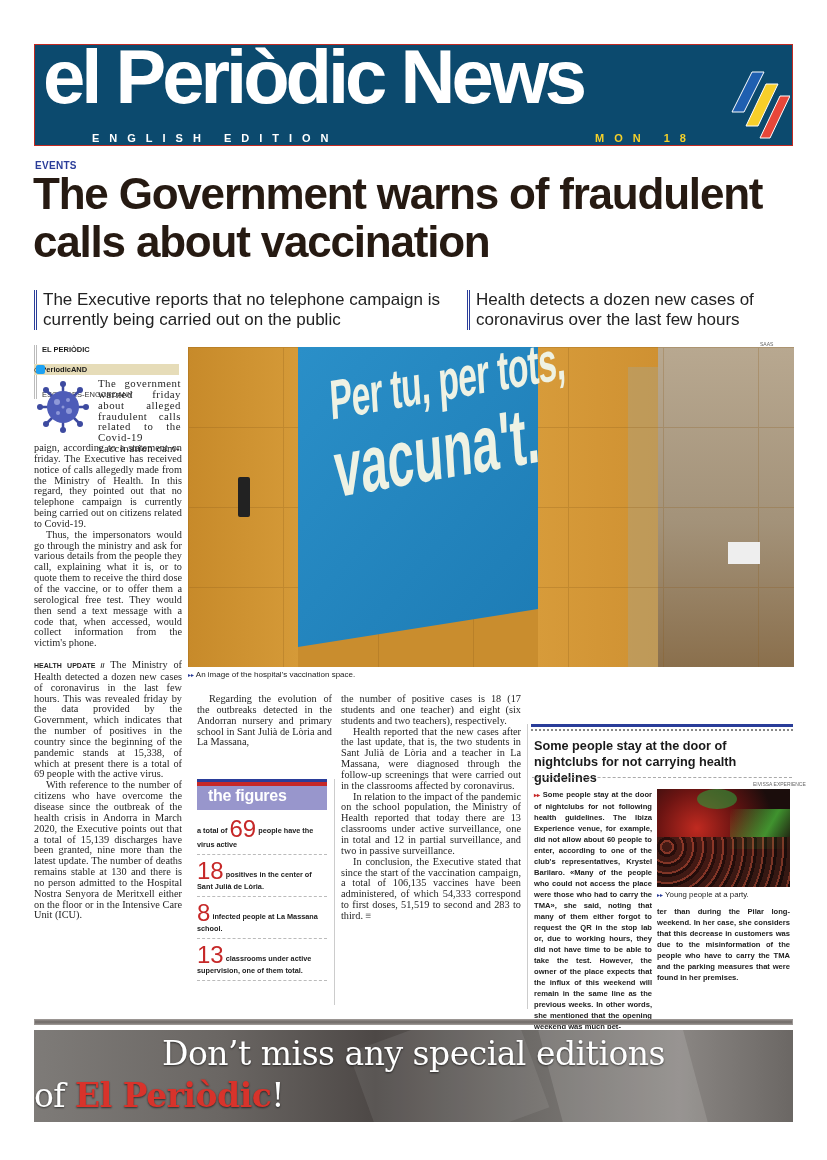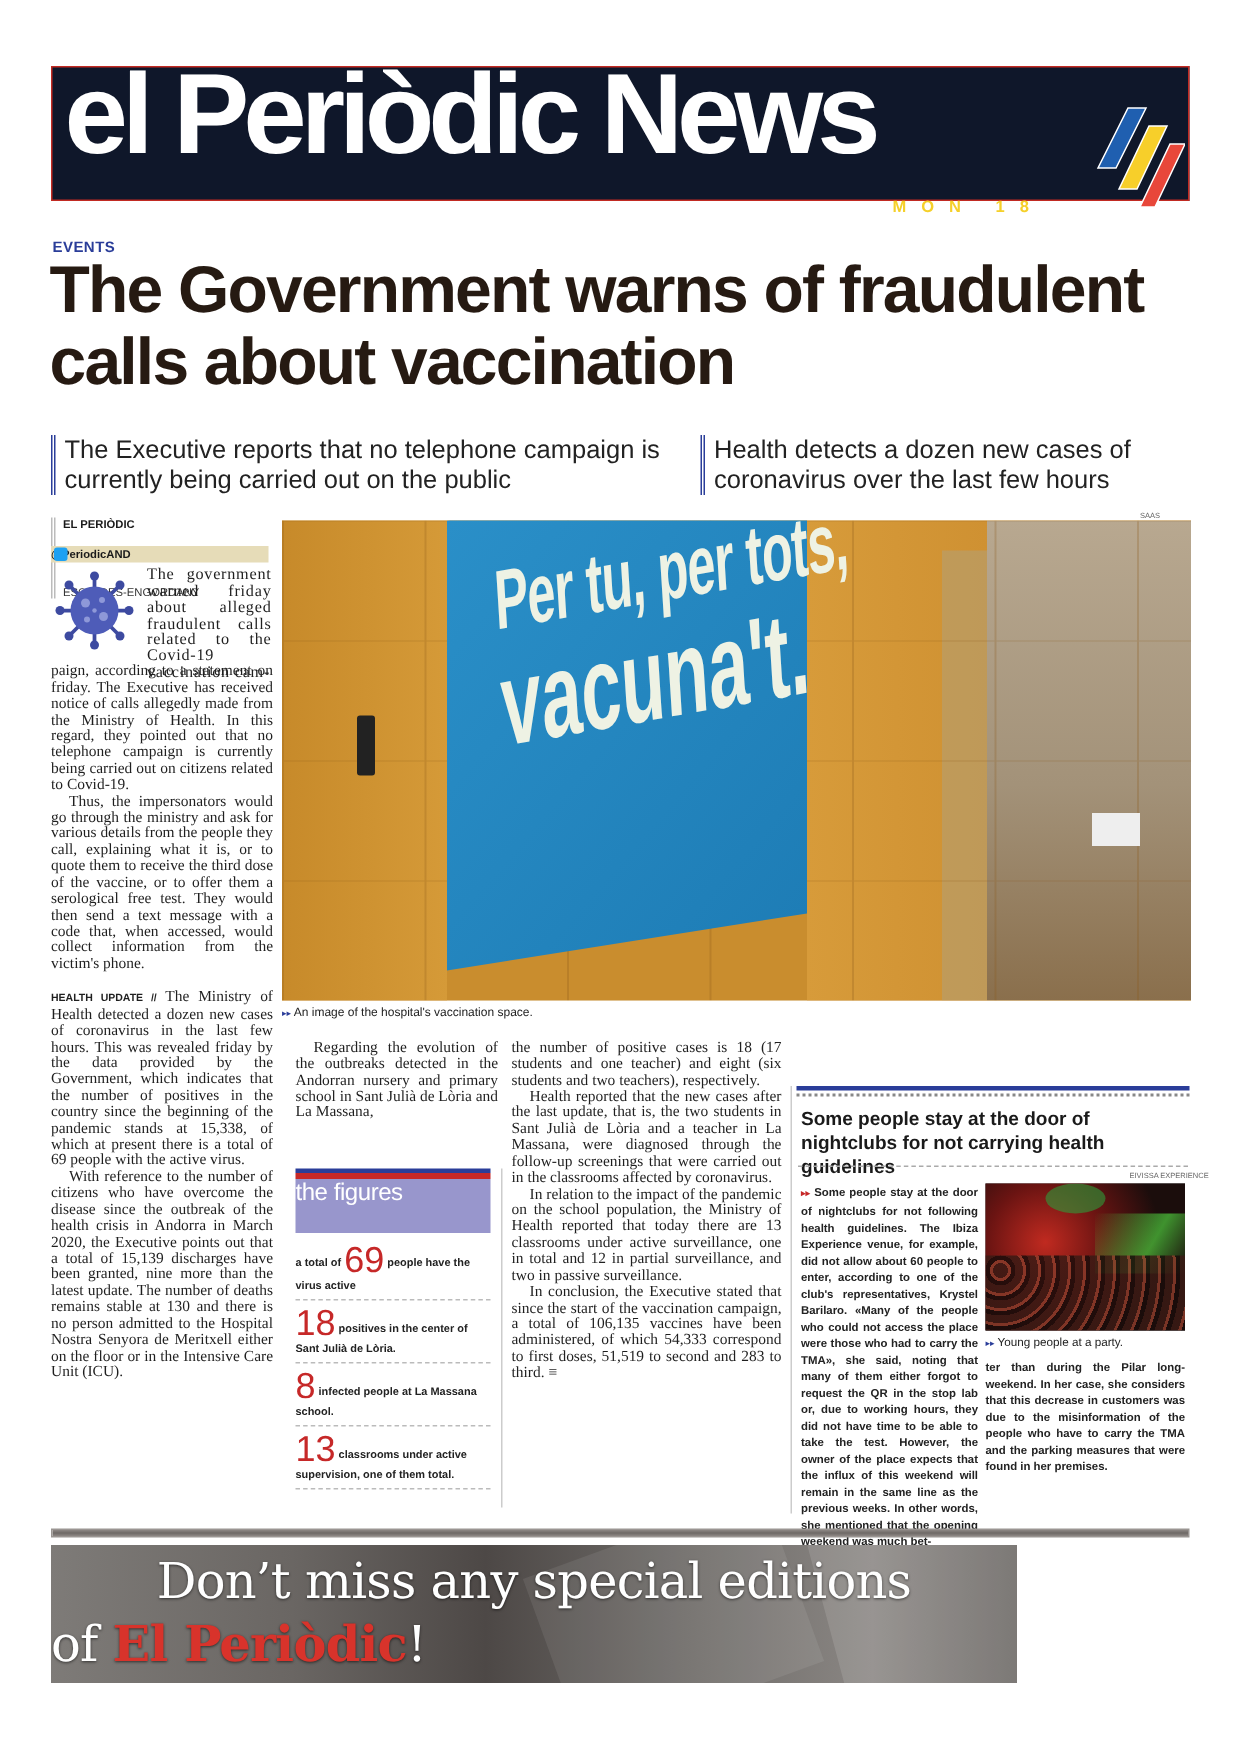--- a/index.html
+++ b/index.html
@@ -1,22 +1,22 @@
 <!DOCTYPE html>
 <html><head>
 <meta charset="utf-8">
 <style>
   * { box-sizing: border-box; margin: 0; padding: 0; }
   html, body { width: 827px; height: 1160px; background: #ffffff; overflow: hidden; }
   body { position: relative; font-family: "Liberation Sans", sans-serif; color: #1a1a1a; }
 
   
-  .masthead { position: absolute; left: 34px; top: 44px; width: 759px; height: 90px; background: #0f172a; border: 1px solid #c22a22; }
+  .masthead { position: absolute; left: 34px; top: 44px; width: 759px; height: 102px; background: #0c4a6e; border: 1px solid #c22a22; }
   .masthead .logo { position: absolute; left: 8px; top: -6px; font-family: "Liberation Sans", sans-serif; font-weight: bold; font-size: 76px; letter-spacing: -4px; color: #fff; white-space: nowrap; line-height: 1; }
-  .masthead .edition { position: absolute; left: 11px; top: 88px; font-size: 14px; font-weight: normal; letter-spacing: 10px; color: #fff; line-height: 1; padding-left: 46px; }
+  .masthead .edition { position: absolute; left: 11px; top: 88px; font-size: 11px; font-weight: bold; letter-spacing: 10px; color: #fff; line-height: 1; padding-left: 46px; }
   .masthead .date { position: absolute; left: 560px; top: 88px; font-size: 11px; font-weight: bold; letter-spacing: 10px; color: #f5d02a; line-height: 1; }
   .masthead .flag { position: absolute; left: 695px; top: 25px; width: 60px; height: 70px; }
 
   .section-label { position: absolute; left: 35px; top: 160px; font-size: 10px; font-weight: bold; color: #2a3d99; letter-spacing: 0.3px; }
   .headline { position: absolute; left: 33px; top: 170px; width: 770px; font-family: "Liberation Sans", sans-serif; font-weight: bold; font-size: 44px; line-height: 48px; letter-spacing: -1.2px; color: #261a12; }
 
   .subhead { position: absolute; top: 290px; font-size: 17px; line-height: 20px; color: #222; padding-left: 6px; border-left: 3px double #2a3d99; }
   .subhead.left { left: 34px; width: 420px; }
   .subhead.right { left: 467px; width: 330px; }
 
@@ -54,21 +54,21 @@
   .caption .arrows { color: #2a3d99; font-size: 6px; }
 
   
   .col2 { position: absolute; left: 197px; top: 694px; width: 135px; }
   .col3 { position: absolute; left: 341px; top: 694px; width: 180px; }
 
   
   .figures { position: absolute; left: 197px; top: 779px; width: 130px; height: 226px; }
   .figures .bar { height: 3px; background: #2a3d99; }
   .figures .bar2 { height: 4px; background: #c62828; }
-  .figures .title { height: 36px; background: #9896cc; color: #fff; font-weight: normal; font-size: 16px; line-height: 19px; padding-left: 0; letter-spacing: -0.3px; }
+  .figures .title { height: 24px; background: #9896cc; color: #fff; font-weight: bold; font-size: 16px; line-height: 19px; padding-left: 11px; letter-spacing: -0.3px; }
   .fig-item { border-bottom: 1px dashed #bbb; padding: 5px 0 4px 0; font-size: 7.3px; font-weight: bold; line-height: 10px; color: #222; }
   .fig-item .num { font-size: 24px; color: #c62828; font-weight: normal; line-height: 22px; vertical-align: -2px; }
   .fig-item.first .num { vertical-align: -4px; }
   .figures-rule { position: absolute; left: 334px; top: 779px; width: 1px; height: 226px; background: #ccc; }
 
   
   .sidebar { position: absolute; left: 527px; top: 724px; width: 320px; height: 285px; border-left: 1px solid #ccc; border-right: 1px solid #ccc; }
   .sidebar .topbar { position: absolute; left: 3px; top: 0; width: 262px; height: 3px; background: #2a3d99; }
   .sidebar .dotline { position: absolute; left: 3px; top: 5px; width: 262px; height: 2px; border-top: 2px dotted #888; }
   .sidebar .title { position: absolute; left: 6px; top: 14px; width: 258px; font-size: 12.7px; font-weight: bold; line-height: 16px; color: #1a1a1a; }
@@ -80,21 +80,21 @@
   .sb-credit { position: absolute; left: 225px; top: 57px; font-size: 5px; color: #666; }
   .sb-photo { position: absolute; left: 129px; top: 65px; width: 133px; height: 98px; background: radial-gradient(circle at 30% 40%, #c02a20 0%, #6b1412 35%, #1b0d0c 70%), #222; overflow: hidden; }
   .sb-photo .g1 { position: absolute; right: 0; top: 20px; width: 60px; height: 40px; background: linear-gradient(120deg, transparent, #4bbf3a 60%, transparent); opacity: 0.75; }
   .sb-photo .g2 { position: absolute; left: 40px; top: 0; width: 40px; height: 20px; background: #2d9c3b; opacity: 0.6; border-radius: 50%; }
   .sb-photo .crowd { position: absolute; left: 0; bottom: 0; width: 100%; height: 50px; background: repeating-radial-gradient(circle at 10px 10px, #3a1a14 0 5px, #8a3b2a 5px 7px, #1a0c0a 7px 10px); opacity: 0.85; }
   .sb-caption { position: absolute; left: 129px; top: 166px; font-size: 7.8px; color: #222; }
   .sb-caption .arrows { color: #2a3d99; font-size: 6px; }
 
   
   .footer-rule { position: absolute; left: 34px; top: 1019px; width: 759px; height: 6px; background: linear-gradient(#8d8784, #6e6966 50%, #8d8784); border: 1px solid #9a9592; }
-  .ad { position: absolute; left: 34px; top: 1030px; width: 644px; height: 92px; background: linear-gradient(90deg, #7e7b78 0%, #6a6663 25%, #4d4846 45%, #6d6a67 65%, #8a8683 85%, #6b6764 100%); overflow: hidden; }
+  .ad { position: absolute; left: 34px; top: 1030px; width: 759px; height: 92px; background: linear-gradient(90deg, #7e7b78 0%, #6a6663 25%, #4d4846 45%, #6d6a67 65%, #8a8683 85%, #6b6764 100%); overflow: hidden; }
   .ad .paper1 { position: absolute; left: 330px; top: -10px; width: 170px; height: 120px; background: rgba(255,255,255,0.08); transform: rotate(-20deg); }
   .ad .paper2 { position: absolute; left: 520px; top: -20px; width: 140px; height: 140px; background: rgba(255,255,255,0.12); transform: rotate(-15deg); }
   .ad .line1 { position: absolute; left: 0; top: 4px; width: 100%; text-align: center; font-family: "DejaVu Serif", serif; font-size: 33px; line-height: 40px; color: #ffffff; text-shadow: 0 1px 2px rgba(0,0,0,0.6); letter-spacing: -0.5px; }
   .ad .line2 { position: absolute; left: 0; top: 46px; width: 100%; font-family: "DejaVu Serif", serif; font-size: 33px; line-height: 40px; color: #ffffff; text-shadow: 0 1px 2px rgba(0,0,0,0.6); letter-spacing: -0.5px; }
   .ad .brand { color: #d8332b; font-weight: bold; }
 </style>
 </head>
 <body>
 
 <div class="masthead">

